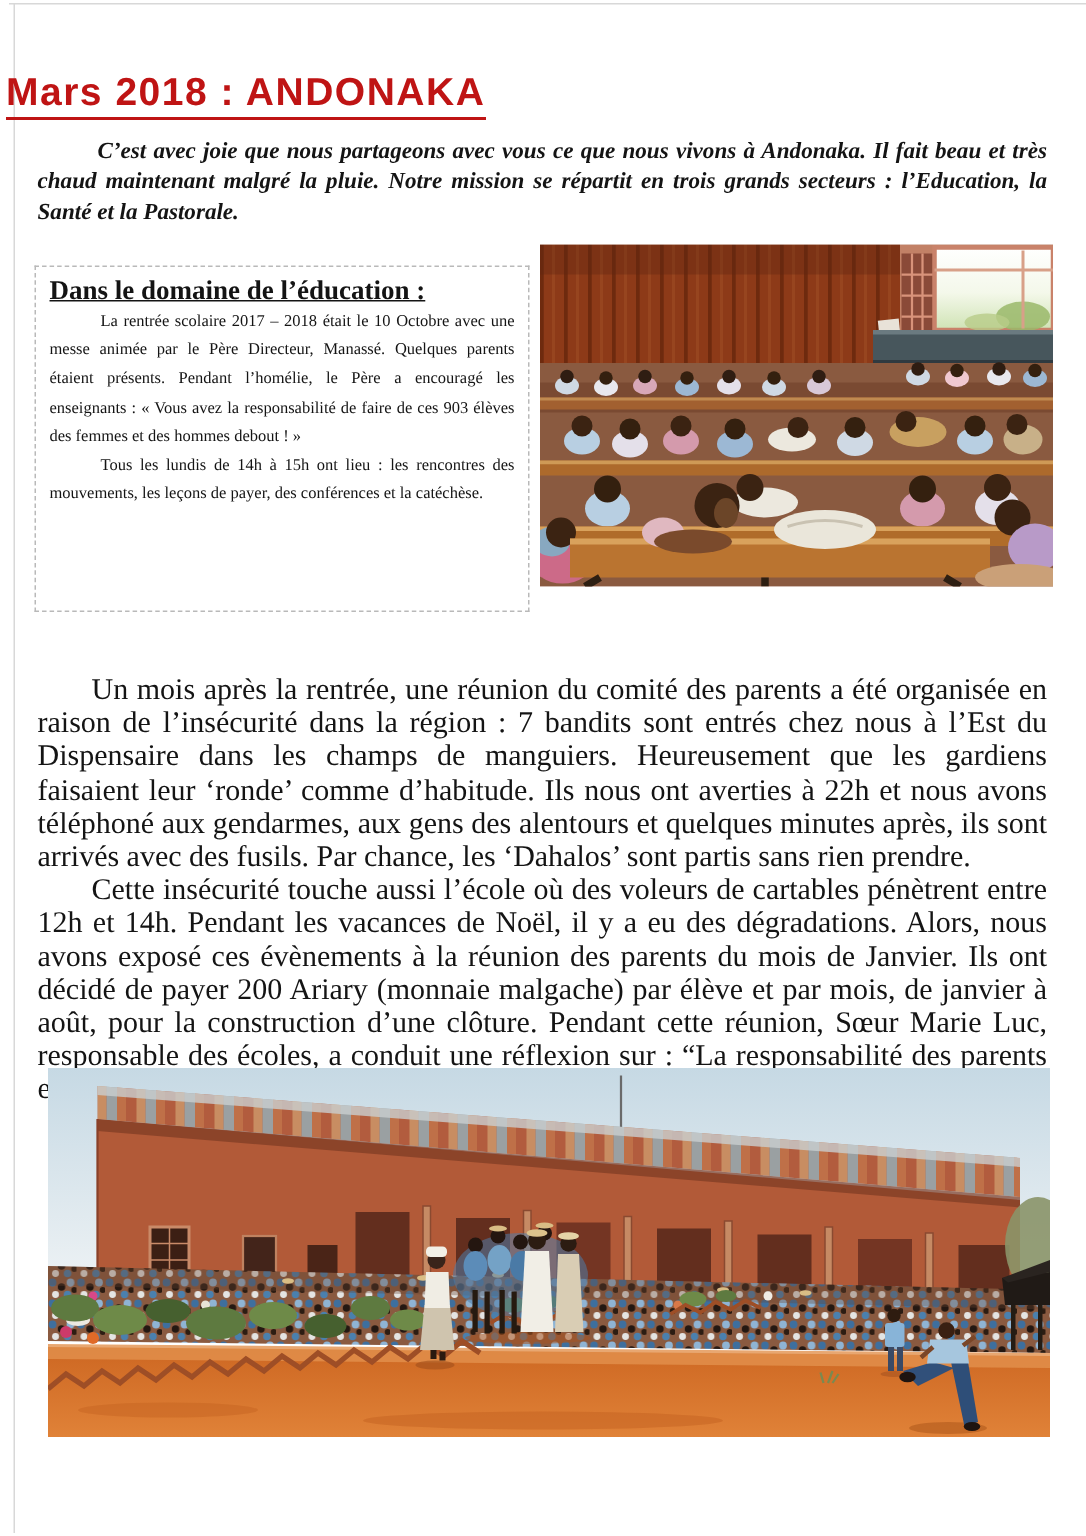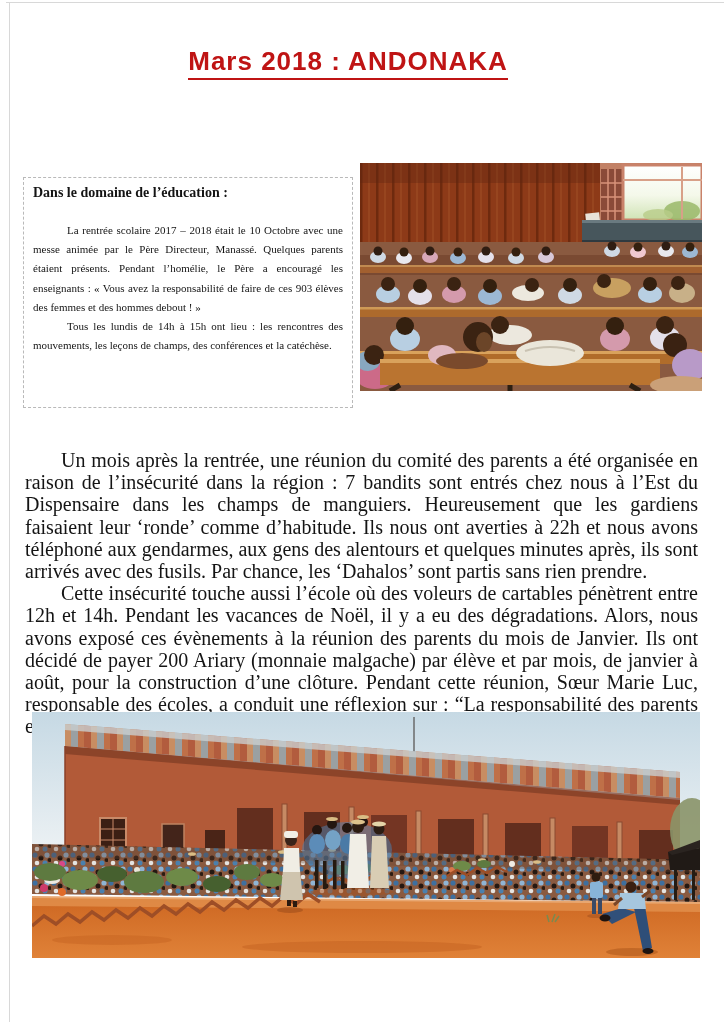--- a/index.html
+++ b/index.html
@@ -4,41 +4,41 @@
 <style>
   html,body { margin:0; padding:0; background:#ffffff; }
   .page {
     position:relative; width:724px; height:1024px; background:#ffffff;
     overflow:hidden; font-family:"Liberation Serif", serif; color:#141414;
   }
   .edge-top  { position:absolute; left:6px; top:2px;  width:718px; height:1px; background:#d8d8d8; }
   .edge-left { position:absolute; left:9px; top:2px;  width:1px; height:1020px; background:#d8d8d8; }
 
   .title-wrap {
-    position:absolute; top:46px; left:16px; width:664px; text-align:center;
+    position:absolute; top:46px; left:4px; width:664px; 
   }
   .title-wrap span {
     font-family:"Liberation Sans", sans-serif; font-weight:bold;
     font-size:26px; letter-spacing:1px; color:#bf1414;
     border-bottom:2px solid #bf1414; padding-bottom:2px;
   }
 
   .intro {
     position:absolute; top:91px; left:25px; width:673px; margin:0;
     font-weight:bold; font-style:italic; font-size:15.4px; line-height:20.3px;
     text-align:justify; text-indent:40px;
   }
 
   .edu-box {
     position:absolute; left:23px; top:177px; width:330px; height:231px;
     box-sizing:border-box; border:1.5px dashed #b9b9b9; padding:5px 9px 0 9px;
   }
   .edu-heading {
-    font-weight:bold; font-size:14px; line-height:20px;
-    margin:0 0 18px 0;
+    font-weight:bold; font-size:18px; line-height:20px;
+    text-decoration:underline; margin:0 0 2px 0;
   }
   .edu-box p {
     margin:0; font-size:11px; line-height:19.2px;
     text-align:justify; text-indent:34px;
   }
 
   figure { margin:0; }
   .photo-classroom { position:absolute; left:360px; top:163px; width:342px; height:228px; }
   .photo-yard      { position:absolute; left:32px;  top:712px; width:668px; height:246px; }
   .photo-classroom svg, .photo-yard svg { display:block; width:100%; height:100%; }
@@ -54,25 +54,26 @@
 
 <div class="page">
 
   <div class="edge-top"></div>
   <div class="edge-left"></div>
 
   <div class="title-wrap">
     <span>Mars 2018 : ANDONAKA</span>
   </div>
 
+  <p class="intro">C’est avec joie que nous partageons avec vous ce que nous vivons à Andonaka. Il fait beau et très chaud maintenant malgré la pluie. Notre mission se répartit en trois grands secteurs : l’Education, la Santé et la Pastorale.</p>
 
   <div class="edu-box">
     <div class="edu-heading">Dans le domaine de l’éducation :</div>
     <p>La rentrée scolaire 2017 – 2018 était le 10 Octobre avec une messe animée par le Père Directeur, Manassé. Quelques parents étaient présents. Pendant l’homélie, le Père a encouragé les enseignants : « Vous avez la responsabilité de faire de ces 903 élèves des femmes et des hommes debout ! »</p>
-    <p>Tous les lundis de 14h à 15h ont lieu : les rencontres des mouvements, les leçons de champs, des conférences et la catéchèse.</p>
+    <p>Tous les lundis de 14h à 15h ont lieu : les rencontres des mouvements, les leçons de payer, des conférences et la catéchèse.</p>
   </div>
 
   <figure class="photo-classroom" role="img" aria-label="Salle de classe en bois : élèves endormis sur leurs pupitres">
     <svg viewBox="0 0 342 228" preserveAspectRatio="none">
       <defs>
         <linearGradient id="winlight" x1="0" y1="0" x2="0" y2="1">
           <stop offset="0" stop-color="#ffffff"></stop>
             <stop offset=".55" stop-color="#f4f8ea"></stop>
             <stop offset="1" stop-color="#cfe3b4"></stop>
         </linearGradient>

